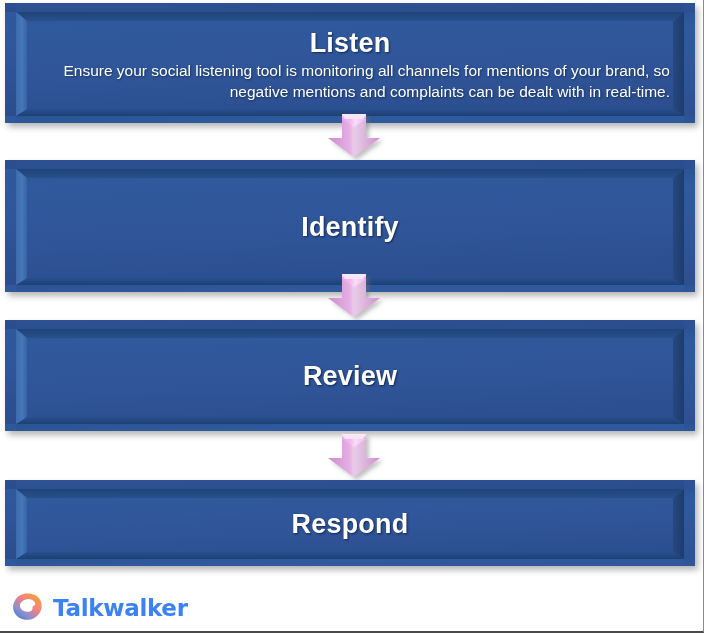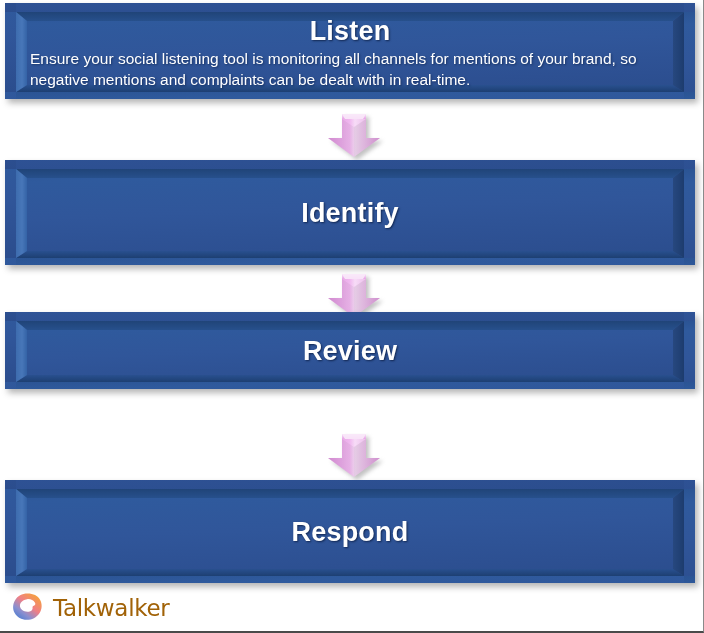--- a/index.html
+++ b/index.html
@@ -90,31 +90,31 @@
     line-height: 32px;
     letter-spacing: 0.2px;
     text-shadow: 1px 1px 2px rgba(10,25,60,0.75);
     margin: 0 0 1px 0;
     text-align: center;
   }
   .step-body {
     color: #ffffff;
     font-size: 15.5px;
     line-height: 21px;
-    text-align: left;
+    text-align: right;
     text-shadow: 1px 1px 2px rgba(10,25,60,0.55);
     margin: 0;
     max-width: 658px;
   }
 
   
-  #step-1 { top: 3px;   height: 96px; border-radius: 15px; }
-  #step-2 { top: 160px; height: 105px; }
-  #step-3 { top: 312px; height: 77px; }
-  #step-4 { top: 480px; height: 103px; }
+  #step-1 { top: 3px;   height: 120px; border-radius: 15px; }
+  #step-2 { top: 160px; height: 132px; }
+  #step-3 { top: 320px; height: 111px; }
+  #step-4 { top: 480px; height: 86px; }
 
   
   .arrow {
     position: absolute;
     left: 326px;
     width: 56px;
     height: 48px;
     filter: drop-shadow(3px 3px 2px rgba(120,120,120,0.45));
   }
   #arrow-1 { top: 111px; }
@@ -125,23 +125,23 @@
   .logo {
     position: absolute;
     left: 11px;
     top: 592px;
     display: flex;
     align-items: center;
     gap: 9px;
   }
   .logo-mark { width: 33px; height: 33px; display: block; }
   .logo-word {
-    color: #a16207;
+    color: #3b82f6;
     font-size: 23px;
-    font-weight: normal;
+    font-weight: bold;
     letter-spacing: -0.3px;
     line-height: 23px;
     font-family: "DejaVu Sans", sans-serif;
   }
 </style>
 </head>
 <body>
 
 <div class="canvas">
 

